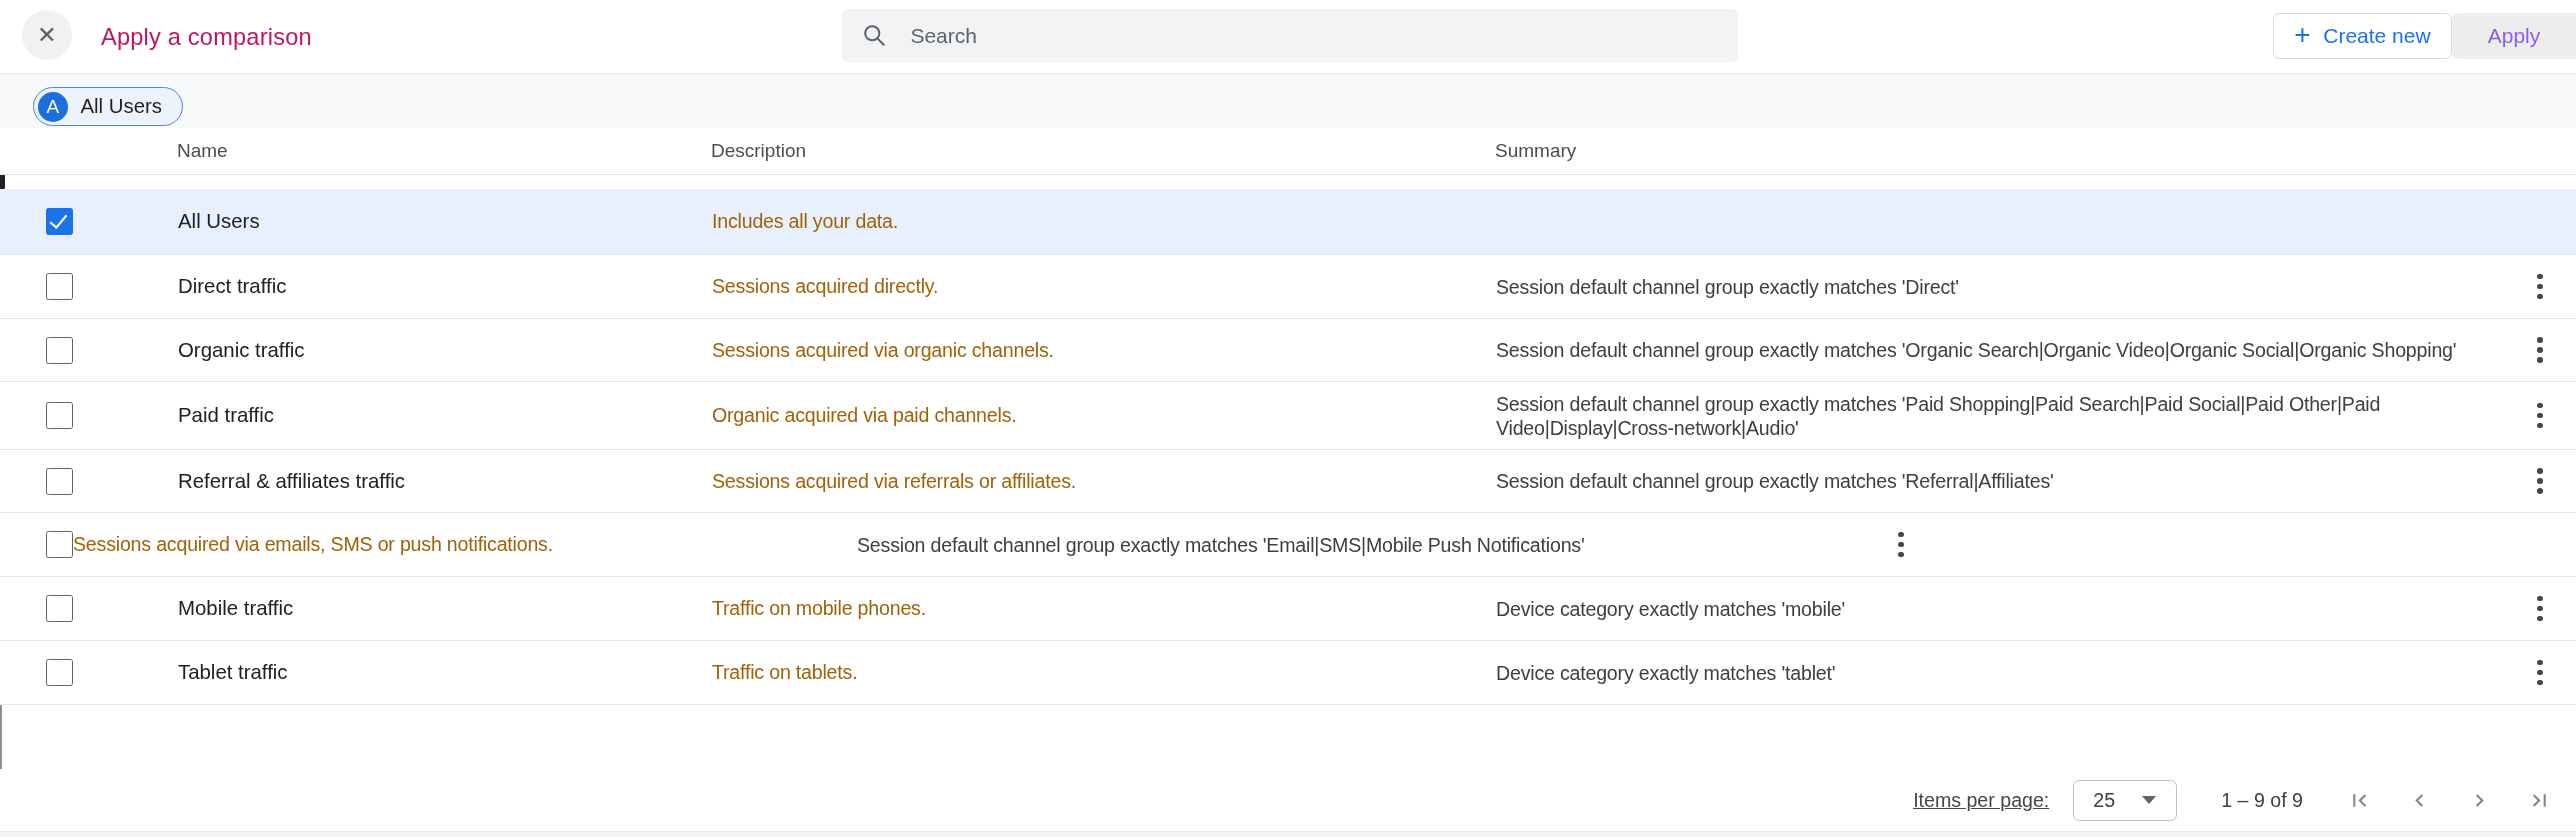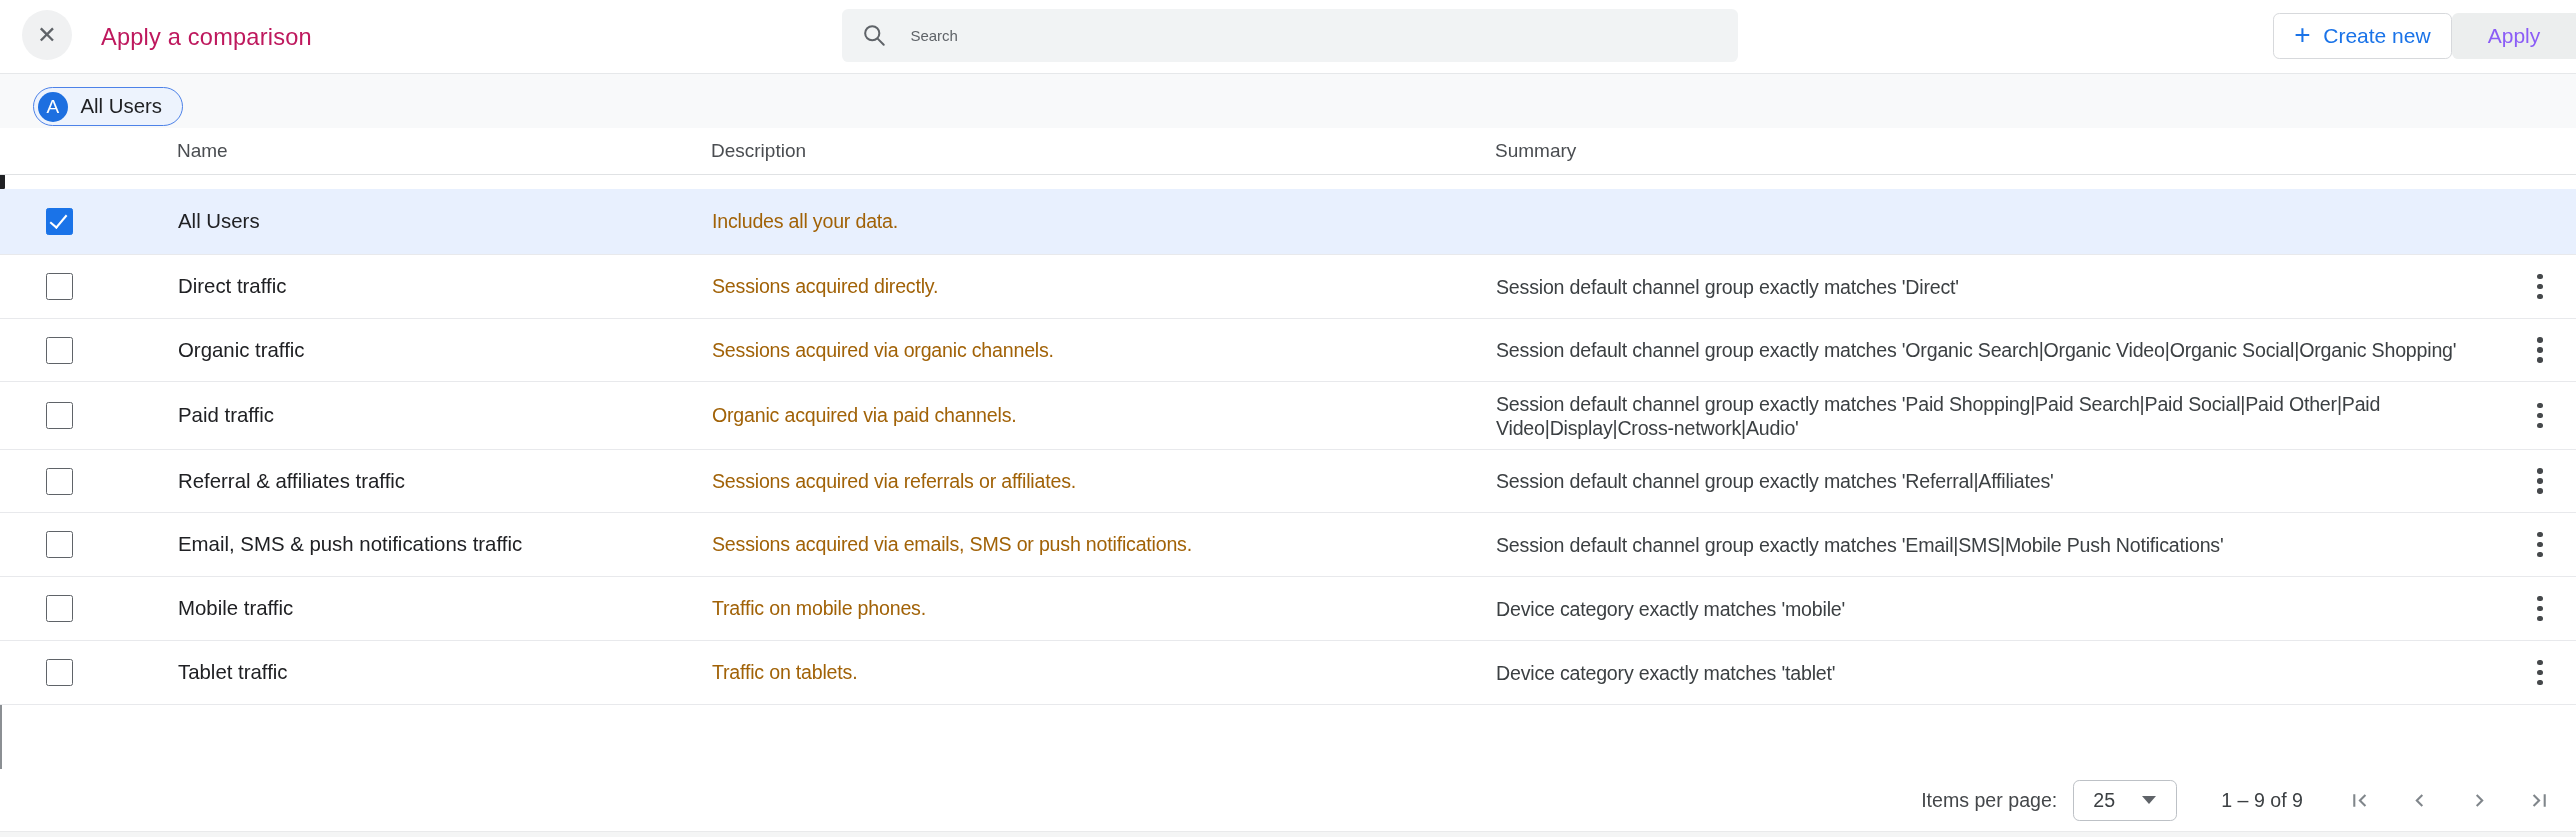--- a/index.html
+++ b/index.html
@@ -12,21 +12,21 @@
   .topbar{position:absolute;left:0;top:0;width:100%;height:74px;background:#fff;
     border-bottom:0.8px solid #e6e8ea;display:flex;align-items:center;box-sizing:border-box;}
   .close-btn{position:absolute;left:22px;top:10.2px;width:50px;height:50px;border:none;border-radius:50%;
     background:#f0f1f2;color:#5f6368;font-size:23.6px;line-height:50px;text-align:center;cursor:pointer;padding:0;
     font-family:inherit;}
   .page-title{position:absolute;left:101px;top:0;height:74px;line-height:74px;margin:0;
     font-size:23.6px;font-weight:400;color:#be185d;letter-spacing:0.2px;}
   .search-box{position:absolute;left:842px;top:9.4px;width:896px;height:53px;background:#f1f3f4;
     border-radius:6.3px;display:flex;align-items:center;box-sizing:border-box;padding:0 19px;}
   .search-box svg{flex:none;margin-right:20.4px;}
-  .search-box input{flex:1;border:none;background:transparent;outline:none;font-size:15px;
+  .search-box input{flex:1;border:none;background:transparent;outline:none;font-size:21px;
     color:#1d4ed8;font-family:inherit;}
   .search-box input::placeholder{color:#5f6368;}
   .topbar-actions{position:absolute;right:0;top:13.4px;display:flex;align-items:center;}
   .create-btn{display:flex;align-items:center;justify-content:center;height:46px;min-width:161px;
     background:#fff;border:0.8px solid #d7d9dc;border-radius:6.3px;color:#1a73e8;font-size:21px;font-weight:500;
     font-family:inherit;cursor:pointer;padding:0 20.4px;box-sizing:border-box;}
   .create-btn .plus-glyph{font-size:28px;font-weight:300;margin-right:12.6px;line-height:1;position:relative;top:-1.6px;}
   .apply-btn{height:46px;width:124px;margin-left:0;background:#eceeee;border:none;border-radius:6.3px 0 0 6.3px;
     color:#8b5cf6;font-size:21px;font-family:inherit;cursor:default;}
   
@@ -58,21 +58,21 @@
   .cell.desc{width:784px;font-size:19.6px;color:#a16207;letter-spacing:-0.2px;padding-right:23.6px;}
   .cell.sum{width:1008px;flex:none;font-size:19.6px;color:#3c4043;letter-spacing:-0.2px;line-height:24px;
     padding-right:20.4px;overflow-wrap:break-word;}
   .menu-btn{flex:none;width:72px;display:flex;flex-direction:column;align-items:center;justify-content:center;
     gap:4.7px;background:transparent;border:none;cursor:pointer;padding:0;align-self:center;}
   .menu-btn i{display:block;width:5.5px;height:5.5px;border-radius:50%;background:#45484b;}
   .menu-btn.hidden{visibility:hidden;}
   
   .pager{position:absolute;left:0;top:769px;width:100%;height:62px;box-sizing:border-box;background:#fff;
     display:flex;align-items:center;justify-content:flex-end;padding-right:24px;font-size:19.6px;color:#44474a;}
-  .pager-label{margin-right:16px;}
+  .pager-label{margin-right:24px;text-decoration:underline;}
   .pager-select{width:104px;height:41px;border:0.8px solid #bdc1c6;border-radius:6.3px;box-sizing:border-box;
     display:flex;align-items:center;background:#fff;cursor:pointer;padding:0 20px 0 19px;}
   .pager-select .sel-value{flex:1;font-size:19.6px;color:#3c4043;}
   .caret{width:0;height:0;border-left:7px solid transparent;border-right:7px solid transparent;
     border-top:8.6px solid #5f6368;}
   .pager-range{margin:0 44px;white-space:nowrap;color:#3c4043;}
   .pgbtn{width:25px;height:25px;padding:0;margin:0;border:none;background:transparent;cursor:default;
     display:flex;align-items:center;justify-content:center;}
   .pgbtn + .pgbtn{margin-left:35px;}
   .pgbtn svg{display:block;}
@@ -182,21 +182,20 @@
     <span class="cell sum">Session default channel group exactly matches 'Referral|Affiliates'</span>
     <button class="menu-btn">
       <i></i>
           <i></i>
           <i></i>
     </button>
   </div>
 
   <div class="trow" style="min-height: 64px;">
     <span class="checkbox"></span>
-    <span class="cell name">Email, SMS &amp; push notifications traffic</span>
     <span class="cell desc">Sessions acquired via emails, SMS or push notifications.</span>
     <span class="cell sum">Session default channel group exactly matches 'Email|SMS|Mobile Push Notifications'</span>
     <button class="menu-btn">
       <i></i>
           <i></i>
           <i></i>
     </button>
   </div>
 
   <div class="trow" style="min-height: 64px;">

